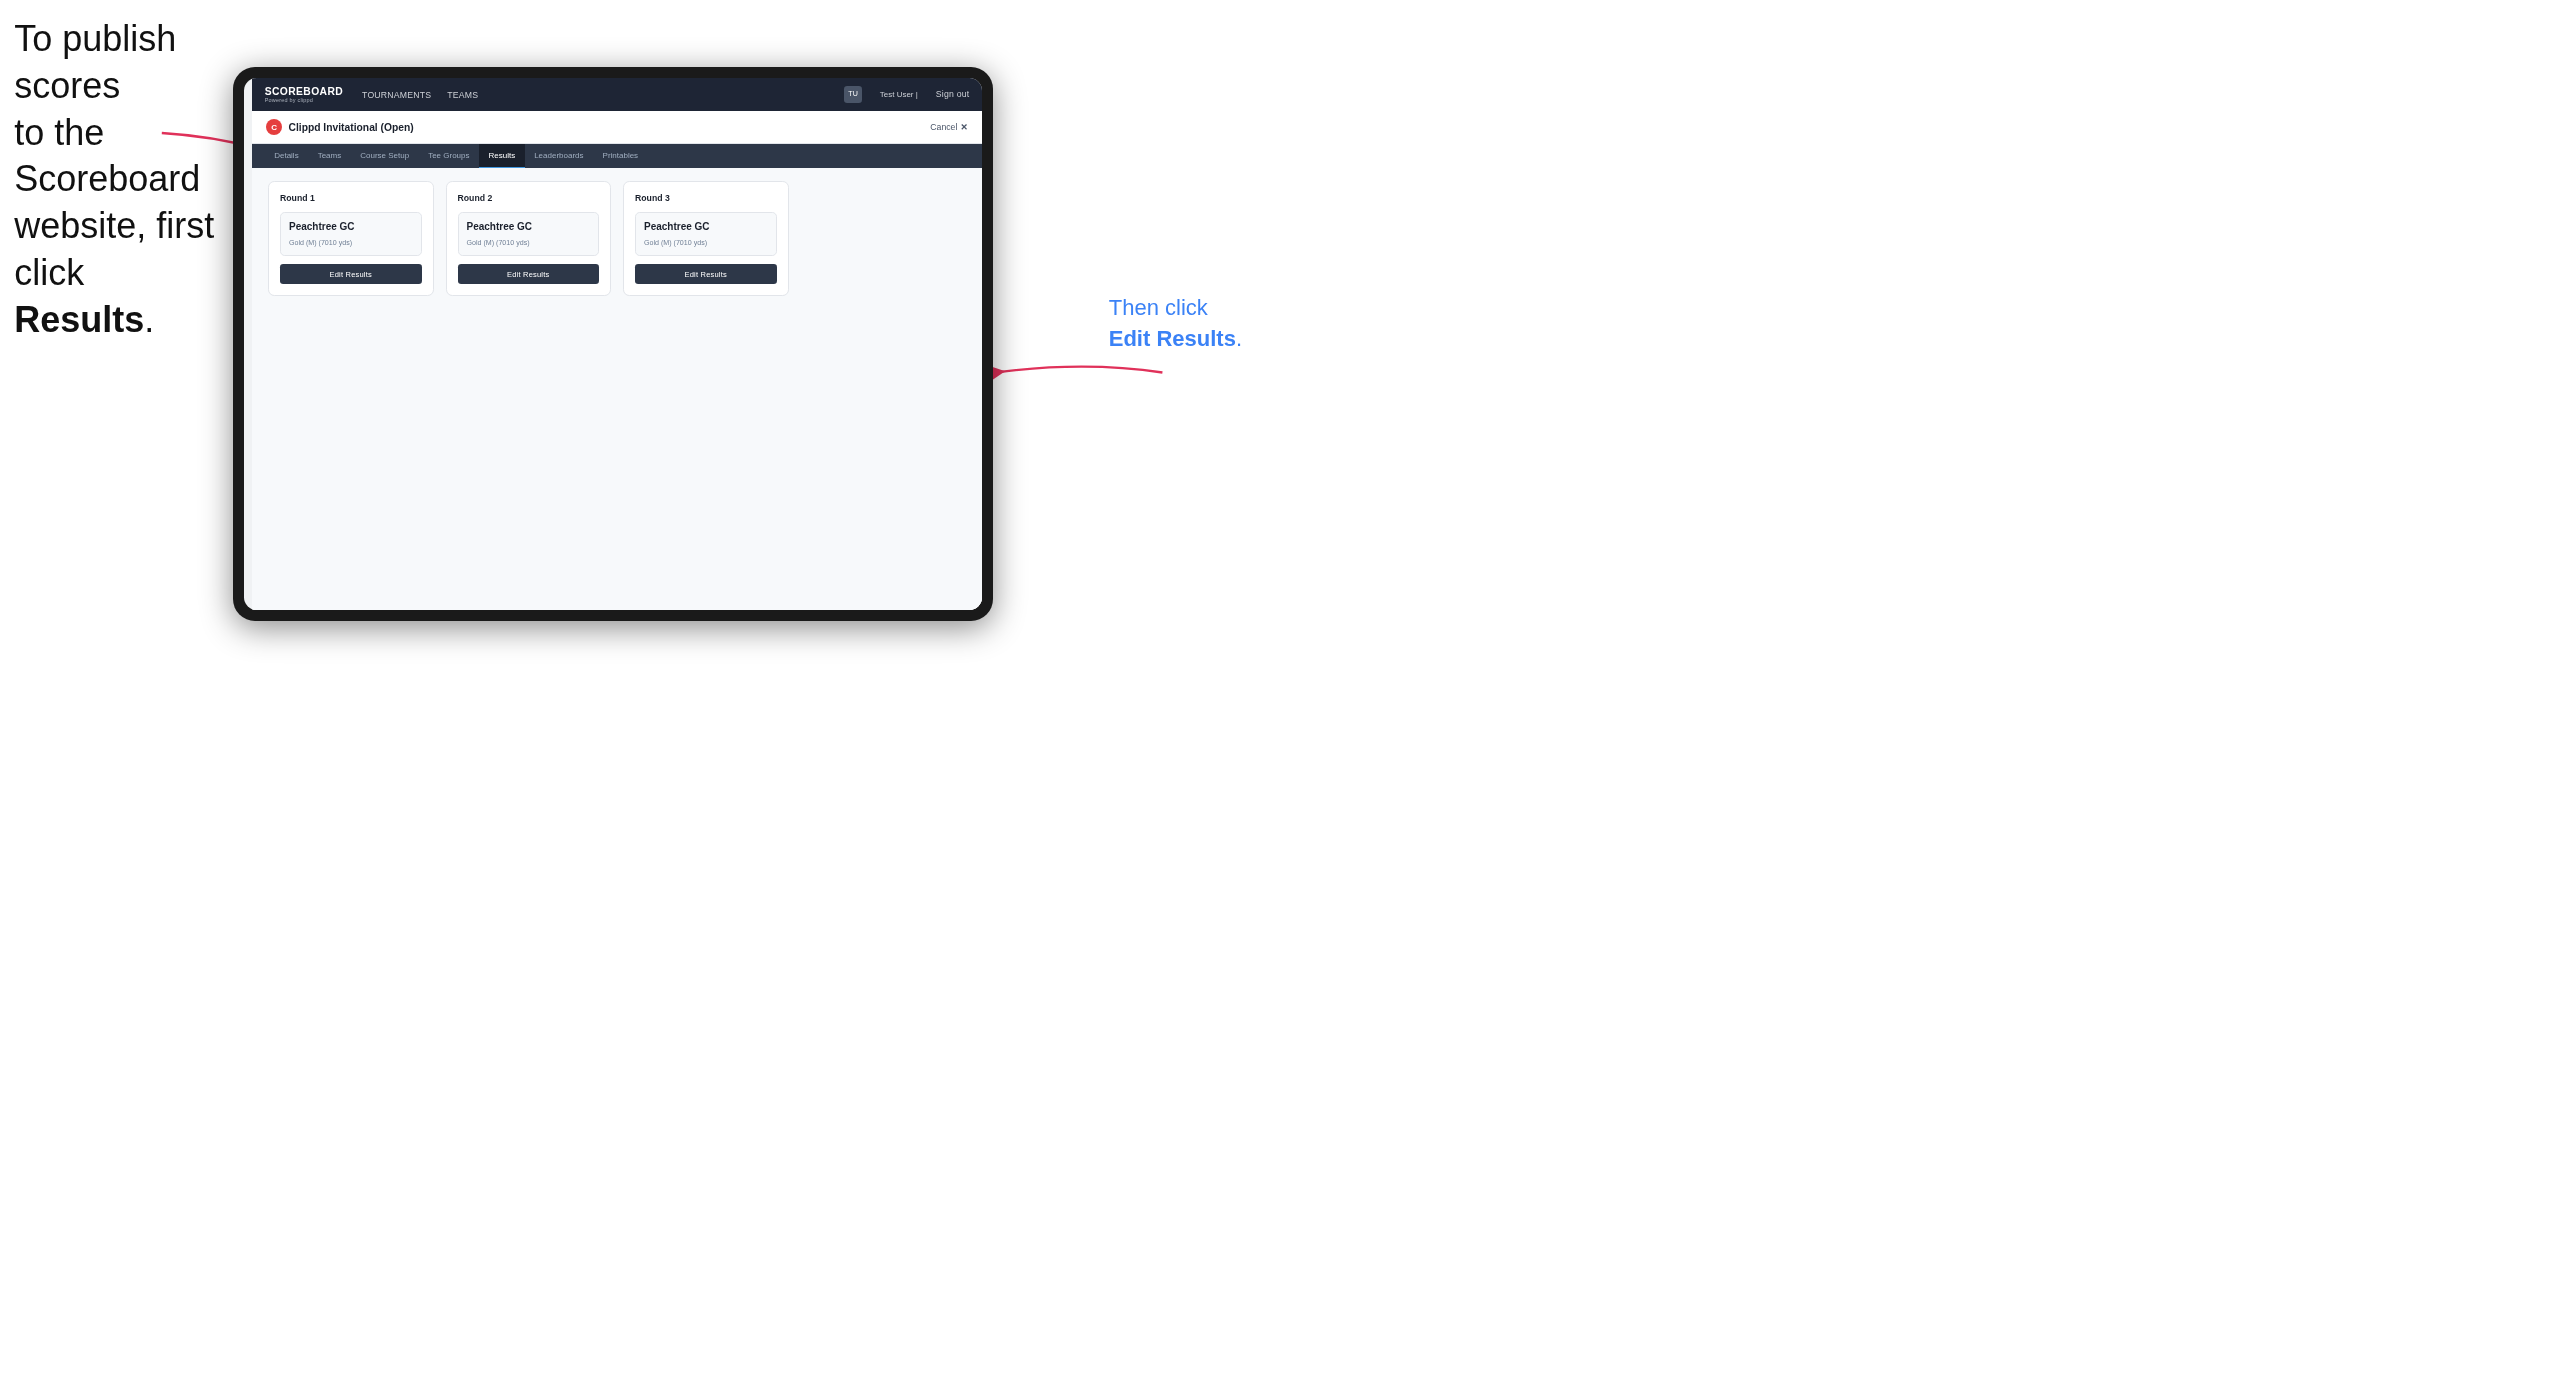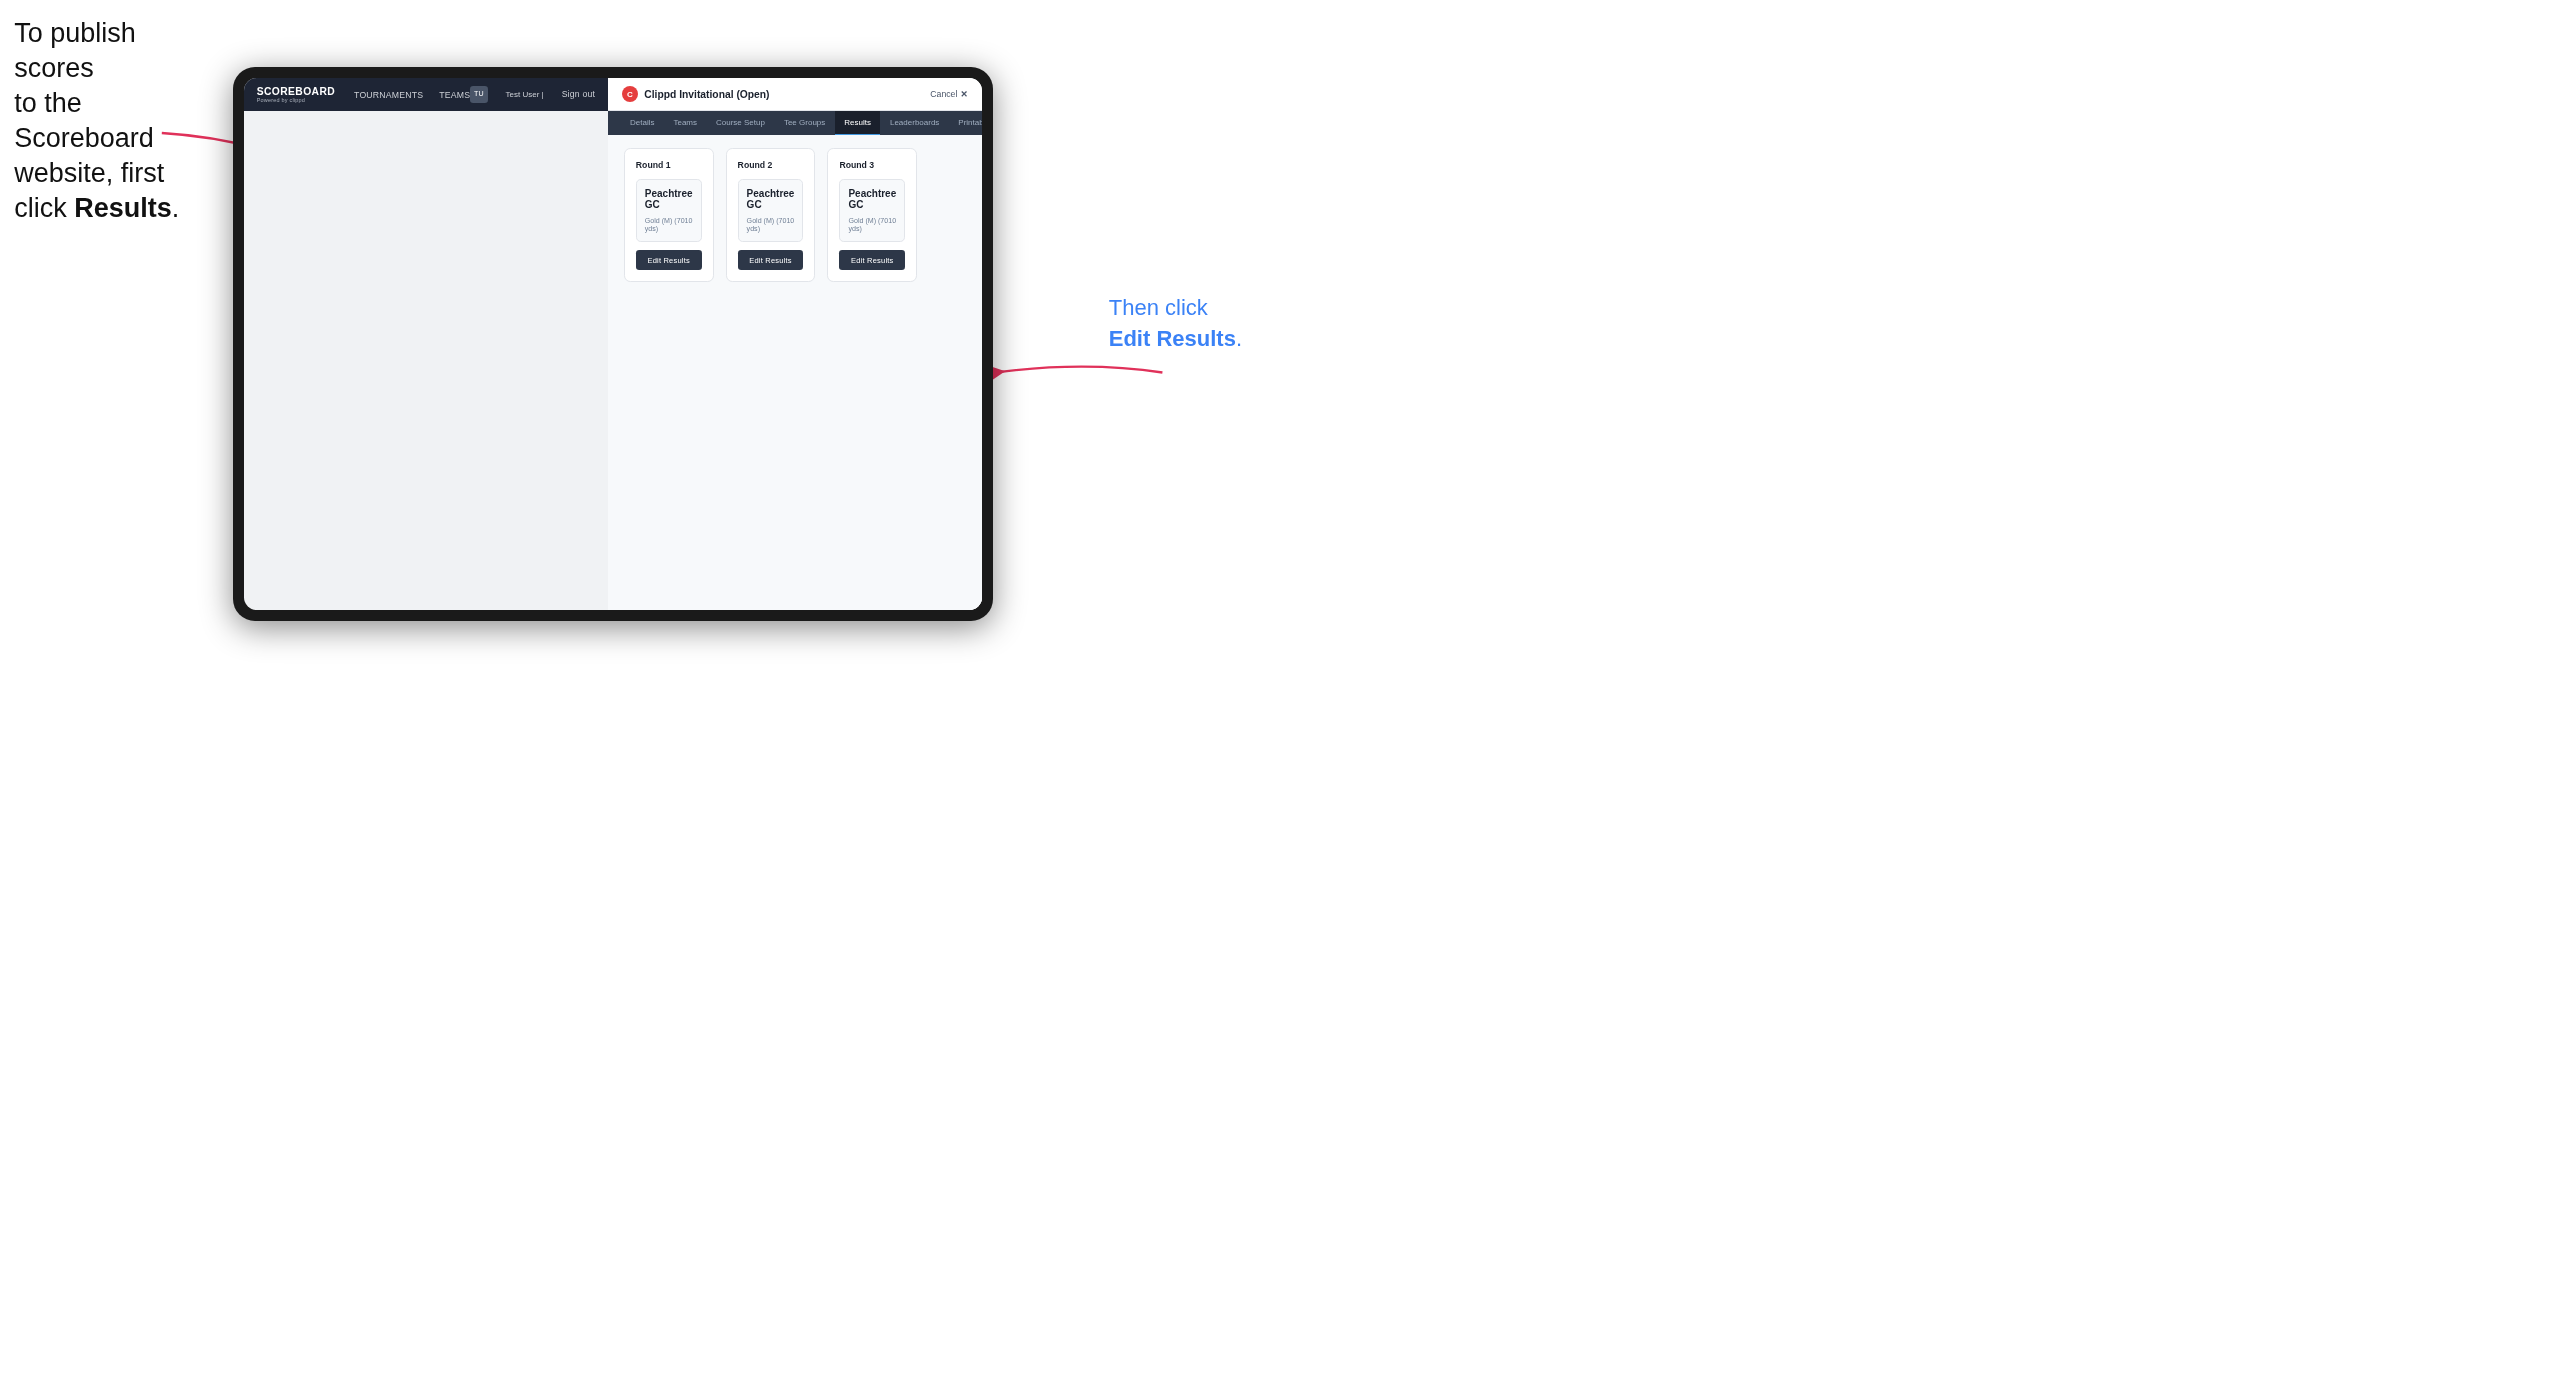--- a/index.html
+++ b/index.html
@@ -10,21 +10,21 @@
       height: 693px;
       position: relative;
       overflow: hidden;
     }
 
     
     .instruction-text {
       position: absolute;
       top: 16px;
       left: 14.2px;
-      font-size: 27px;
+      font-size: 36px;
       line-height: 1.3;
       color: #111;
       max-width: 206px;
     }
     .instruction-text strong {
       font-weight: 700;
     }
 
     
     .instruction-text-right {
@@ -53,21 +53,22 @@
       padding: 11px;
     }
 
     .tablet-screen {
       width: 100%;
       height: 100%;
       background: #f0f2f4;
       border-radius: 12.7px;
       overflow: hidden;
       display: flex;
-      flex-direction: row;
+      flex-direction: column;
+      padding-left: 8px;
     }
 
     
     .top-nav {
       background: #1e2535;
       height: 33px;
       display: flex;
       align-items: center;
       padding: 0 12.7px;
       flex-shrink: 0;

